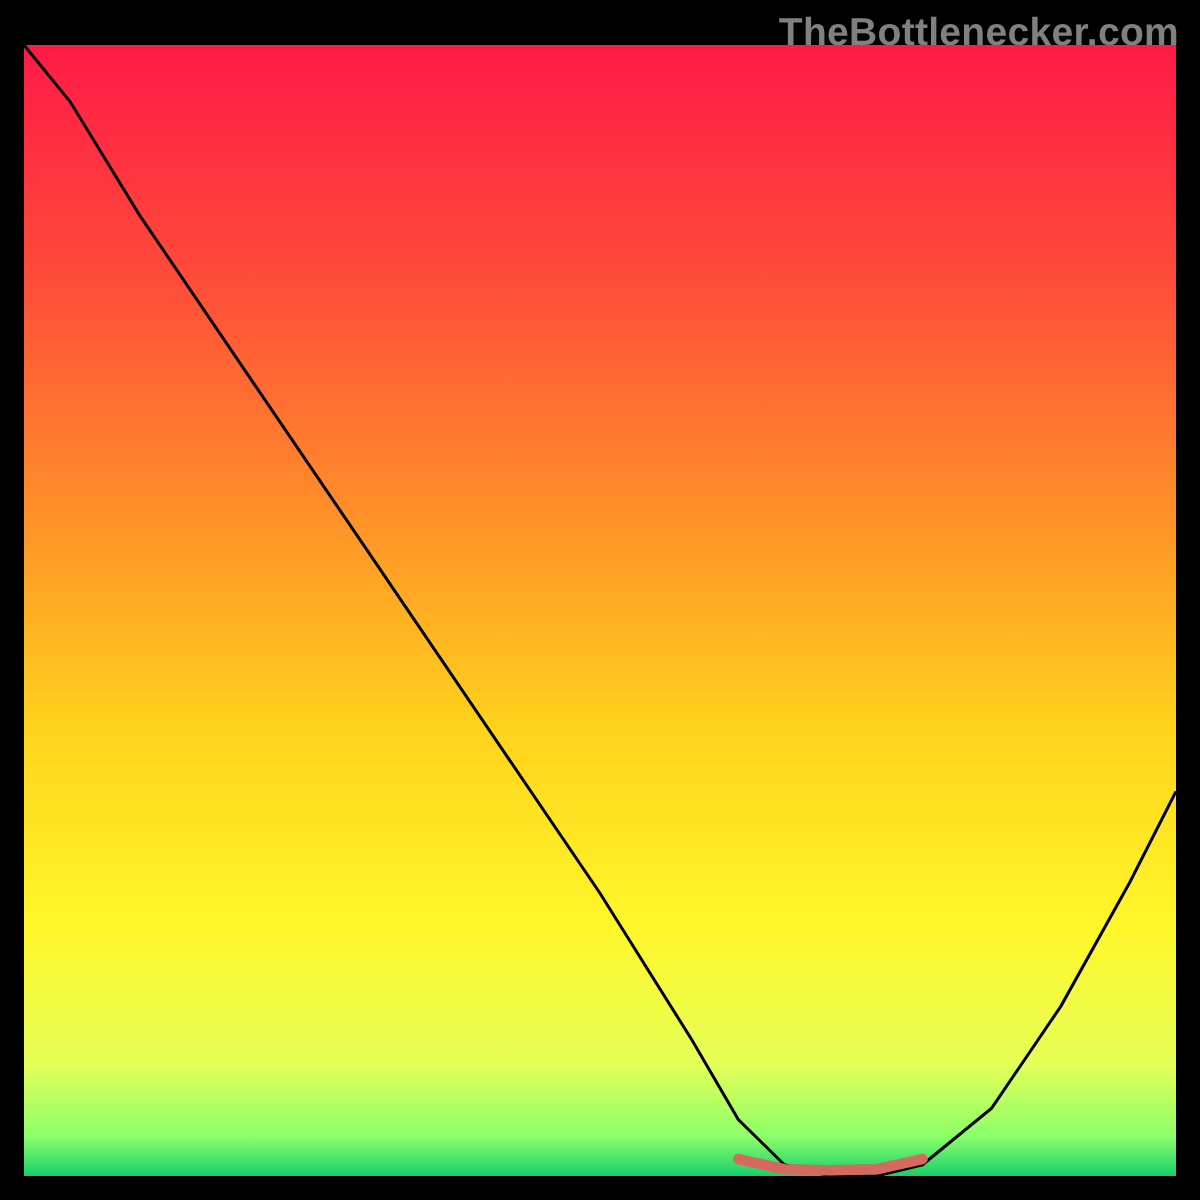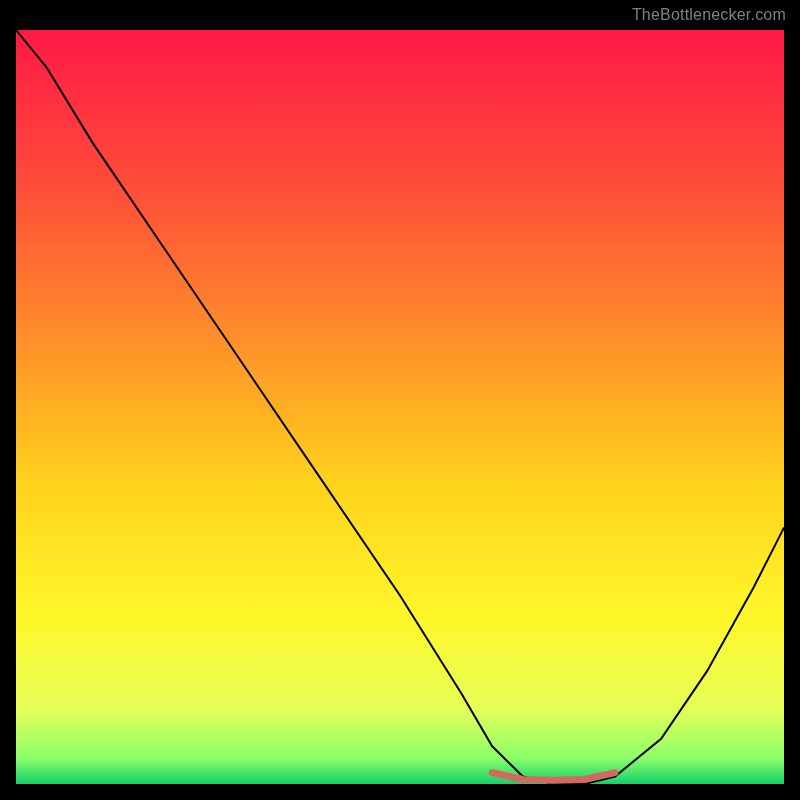--- a/index.html
+++ b/index.html
@@ -16,22 +16,22 @@
     left: 16px;
     top: 30px;
     width: 768px;
     height: 754px;
     overflow: hidden;
   }
   .watermark {
     position: absolute;
     top: 6px;
     right: 14px;
-    font-size: 16px;
-    font-weight: 400;
+    font-size: 26px;
+    font-weight: 700;
     color: #808080;
     letter-spacing: 0.2px;
   }
   svg { display: block; }
 </style>
 </head>
 <body>
 
 <div class="watermark">TheBottlenecker.com</div>
 

